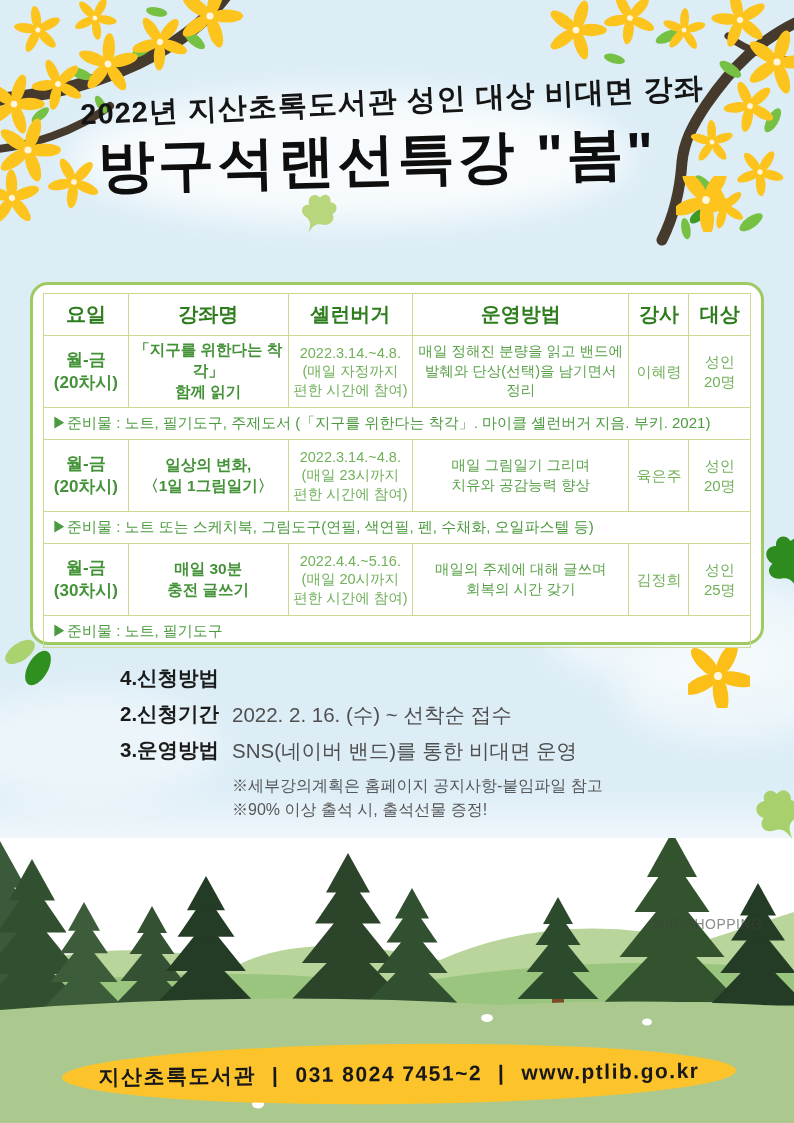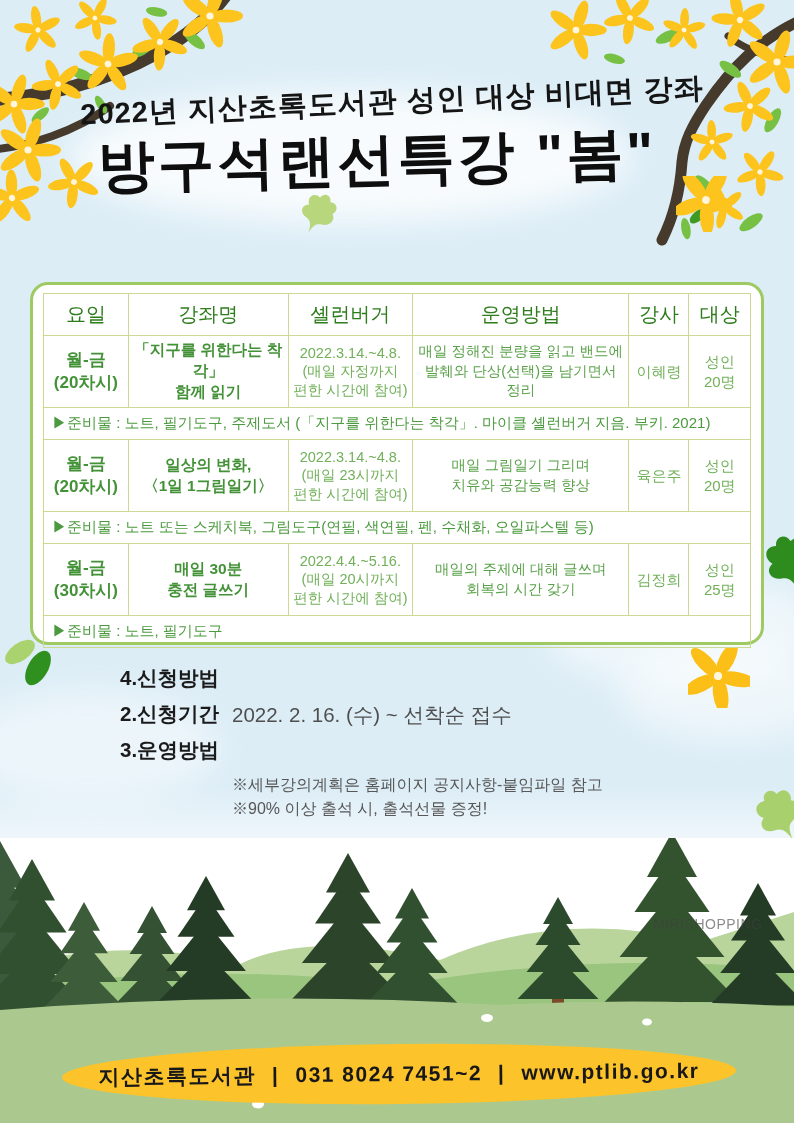--- a/index.html
+++ b/index.html
@@ -27,21 +27,21 @@
     position:absolute; left:30px; top:282px; width:734px; height:363px; z-index:5;
     background:#fff; border:3px solid #9fca62; border-radius:18px; padding:8px 10px;
   }
   .course-table{ width:100%; height:100%; border-collapse:collapse; table-layout:fixed; }
   .course-table th,.course-table td{
     border:1.5px solid #cbd993; text-align:center; vertical-align:middle; padding:2px 3px;
   }
   .course-table col.c-day{width:12%} .course-table col.c-course{width:22.6%}
   .course-table col.c-sched{width:17.6%} .course-table col.c-method{width:30.6%}
   .course-table col.c-inst{width:8.5%} .course-table col.c-target{width:8.7%}
-  .course-table th{ color:#2e7d1d; font-size:20px; font-weight:400; height:42px; }
+  .course-table th{ color:#2e7d1d; font-size:20px; font-weight:700; height:42px; }
   .data-row{ height:72px; }
   .note-row{ height:32px; }
   .pre{ white-space:pre-line; }
   .cell-day{ color:#449238; font-weight:700; font-size:17px; line-height:1.3; }
   .cell-course{ color:#449238; font-weight:700; font-size:15.5px; line-height:1.35; }
   .cell-sched{ color:#72b05a; font-size:14.5px; line-height:1.27; }
   .cell-method{ color:#5aa24a; font-size:14.5px; line-height:1.35; }
   .cell-inst,.cell-target{ color:#72b05a; font-size:15px; line-height:1.3; }
   .note-row td{ color:#4c9a3f; font-size:15px; text-align:left; padding:4px 8px; }
 
@@ -274,20 +274,21 @@
       <div class="info-label">4.신청방법</div>
       <div class="info-content">
       </div>
     </div>
     <div class="info-item">
       <div class="info-label">2.신청기간</div>
       <div class="info-content">2022. 2. 16. (수) ~ 선착순 접수</div>
     </div>
     <div class="info-item">
       <div class="info-label">3.운영방법</div>
+      <div class="info-content">SNS(네이버 밴드)를 통한 비대면 운영</div>
     </div>
     <div class="info-notes">
       <div>※세부강의계획은 홈페이지 공지사항-붙임파일 참고</div>
       <div>※90% 이상 출석 시, 출석선물 증정!</div>
     </div>
   </div>
 
   
   <svg class="landscape" viewBox="0 0 794 285">
     <rect x="0" y="0" width="794" height="285" fill="#ffffff"></rect>

